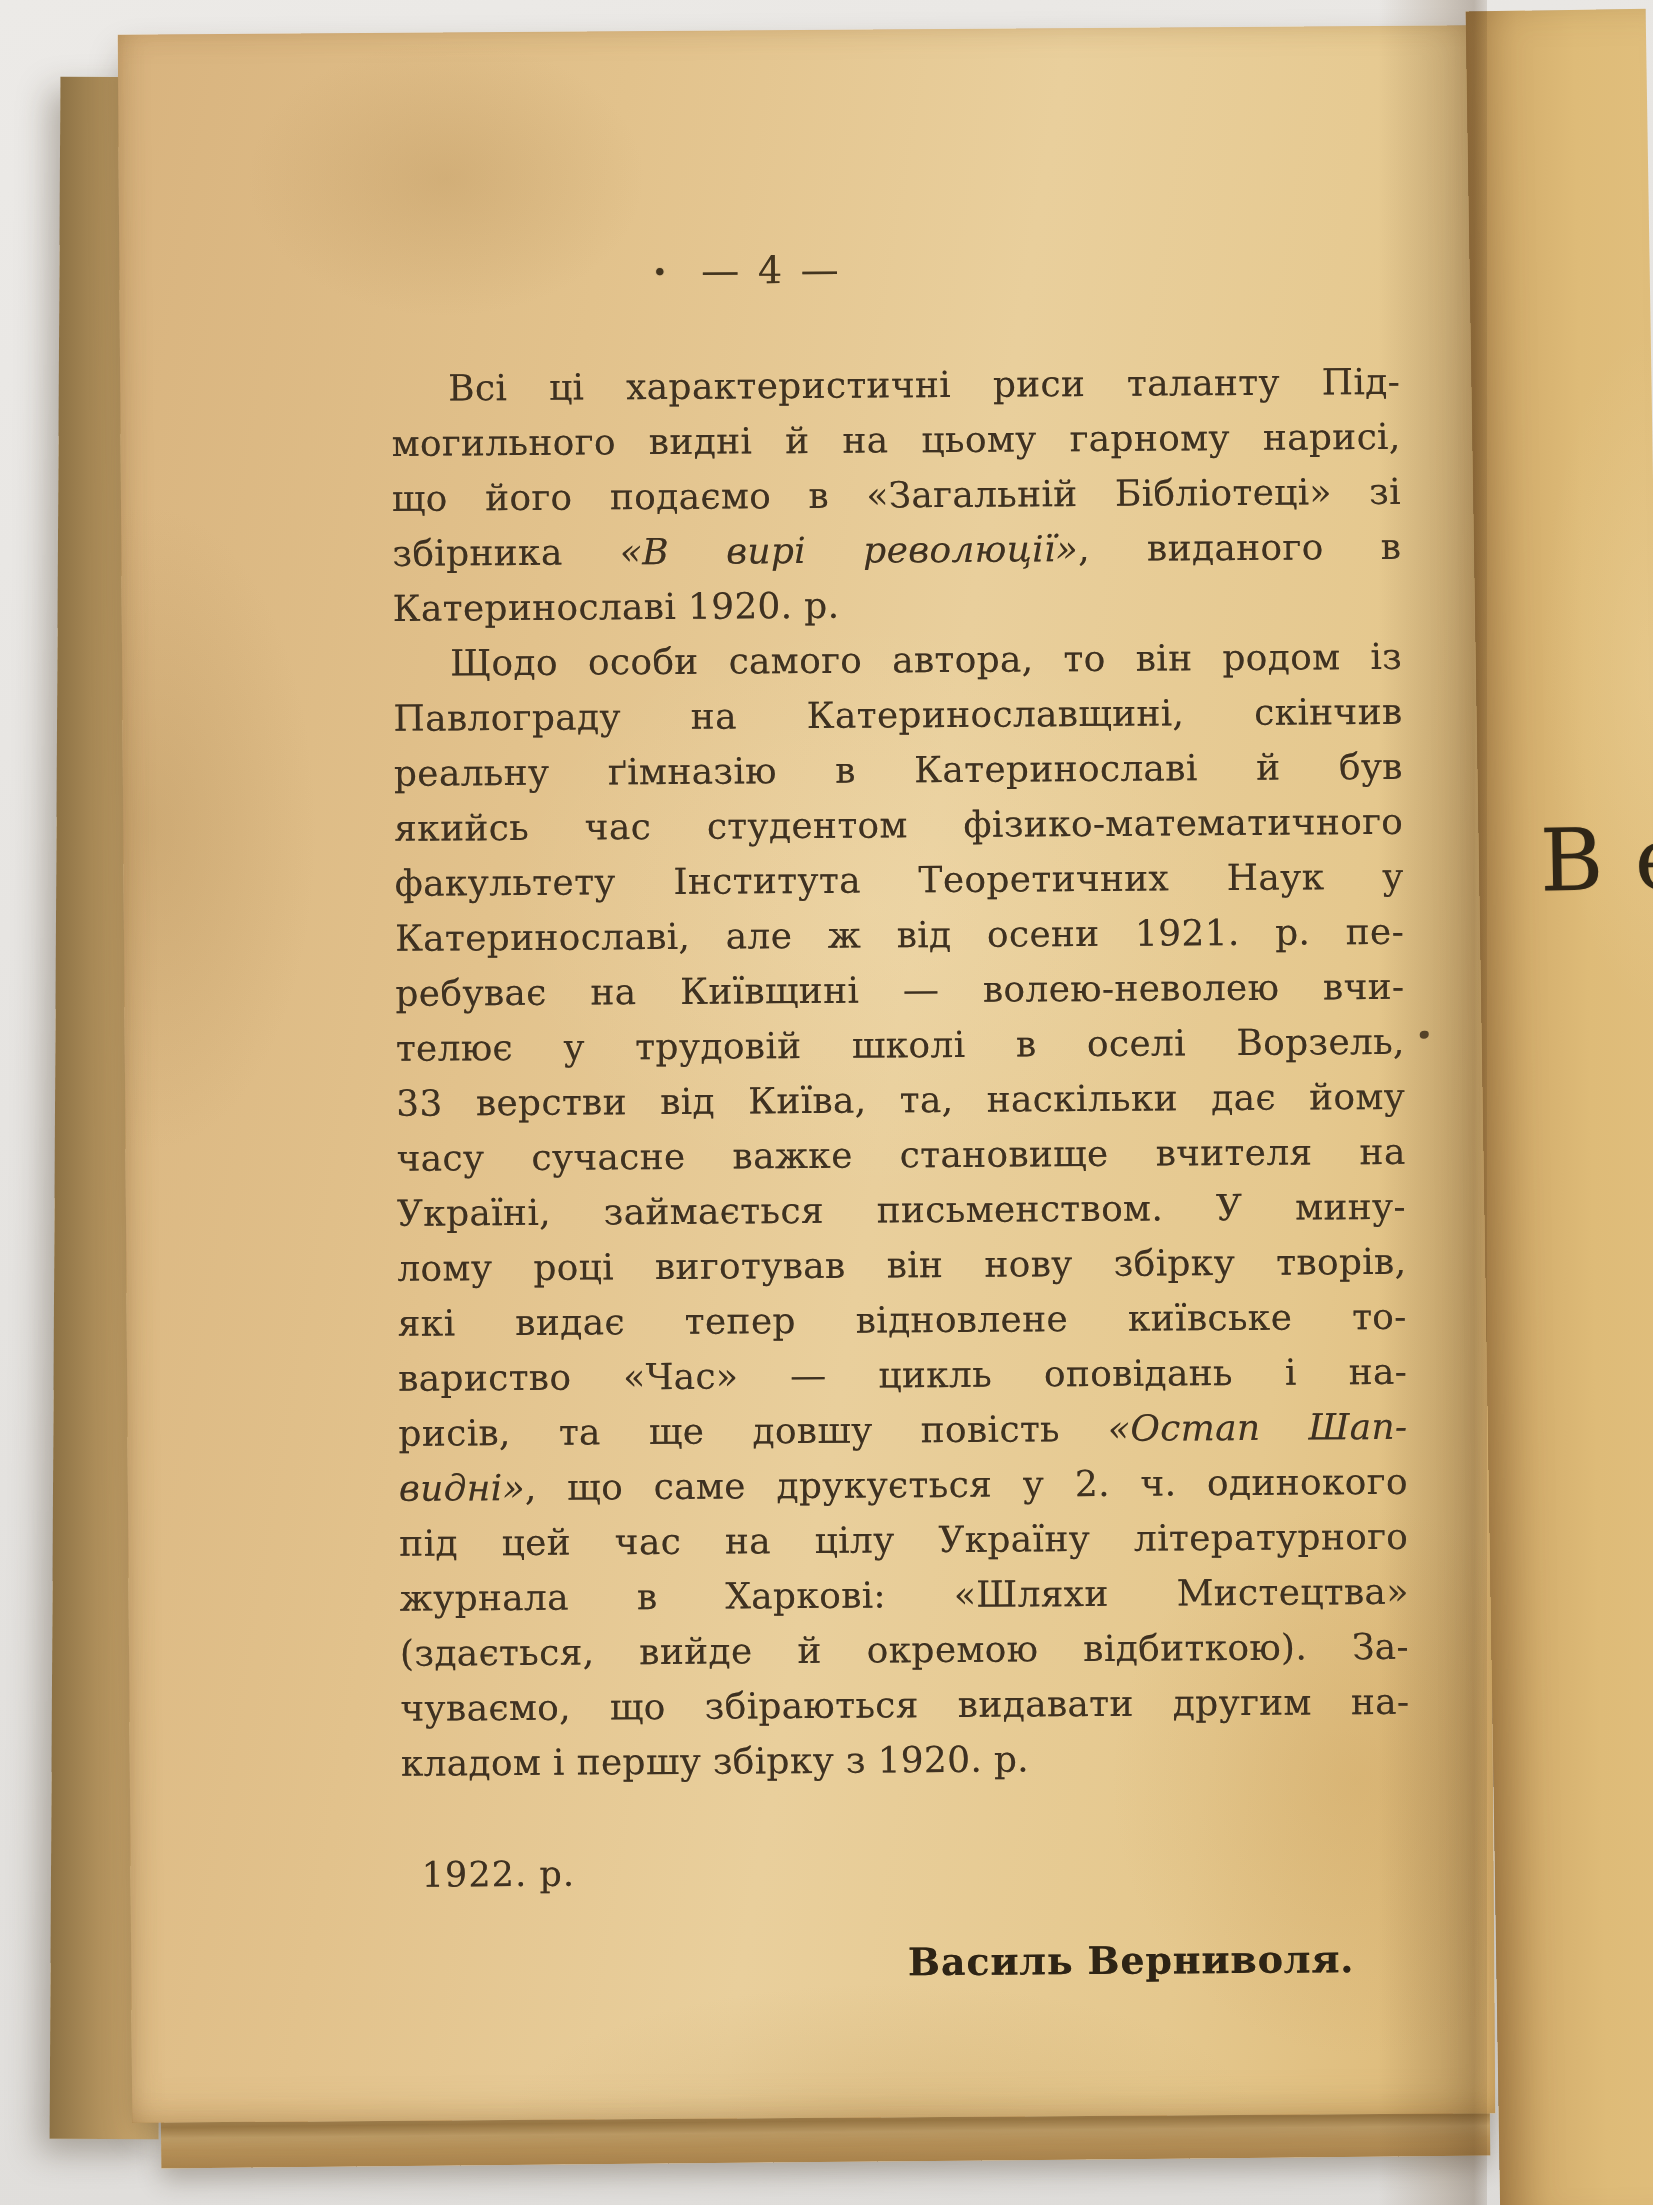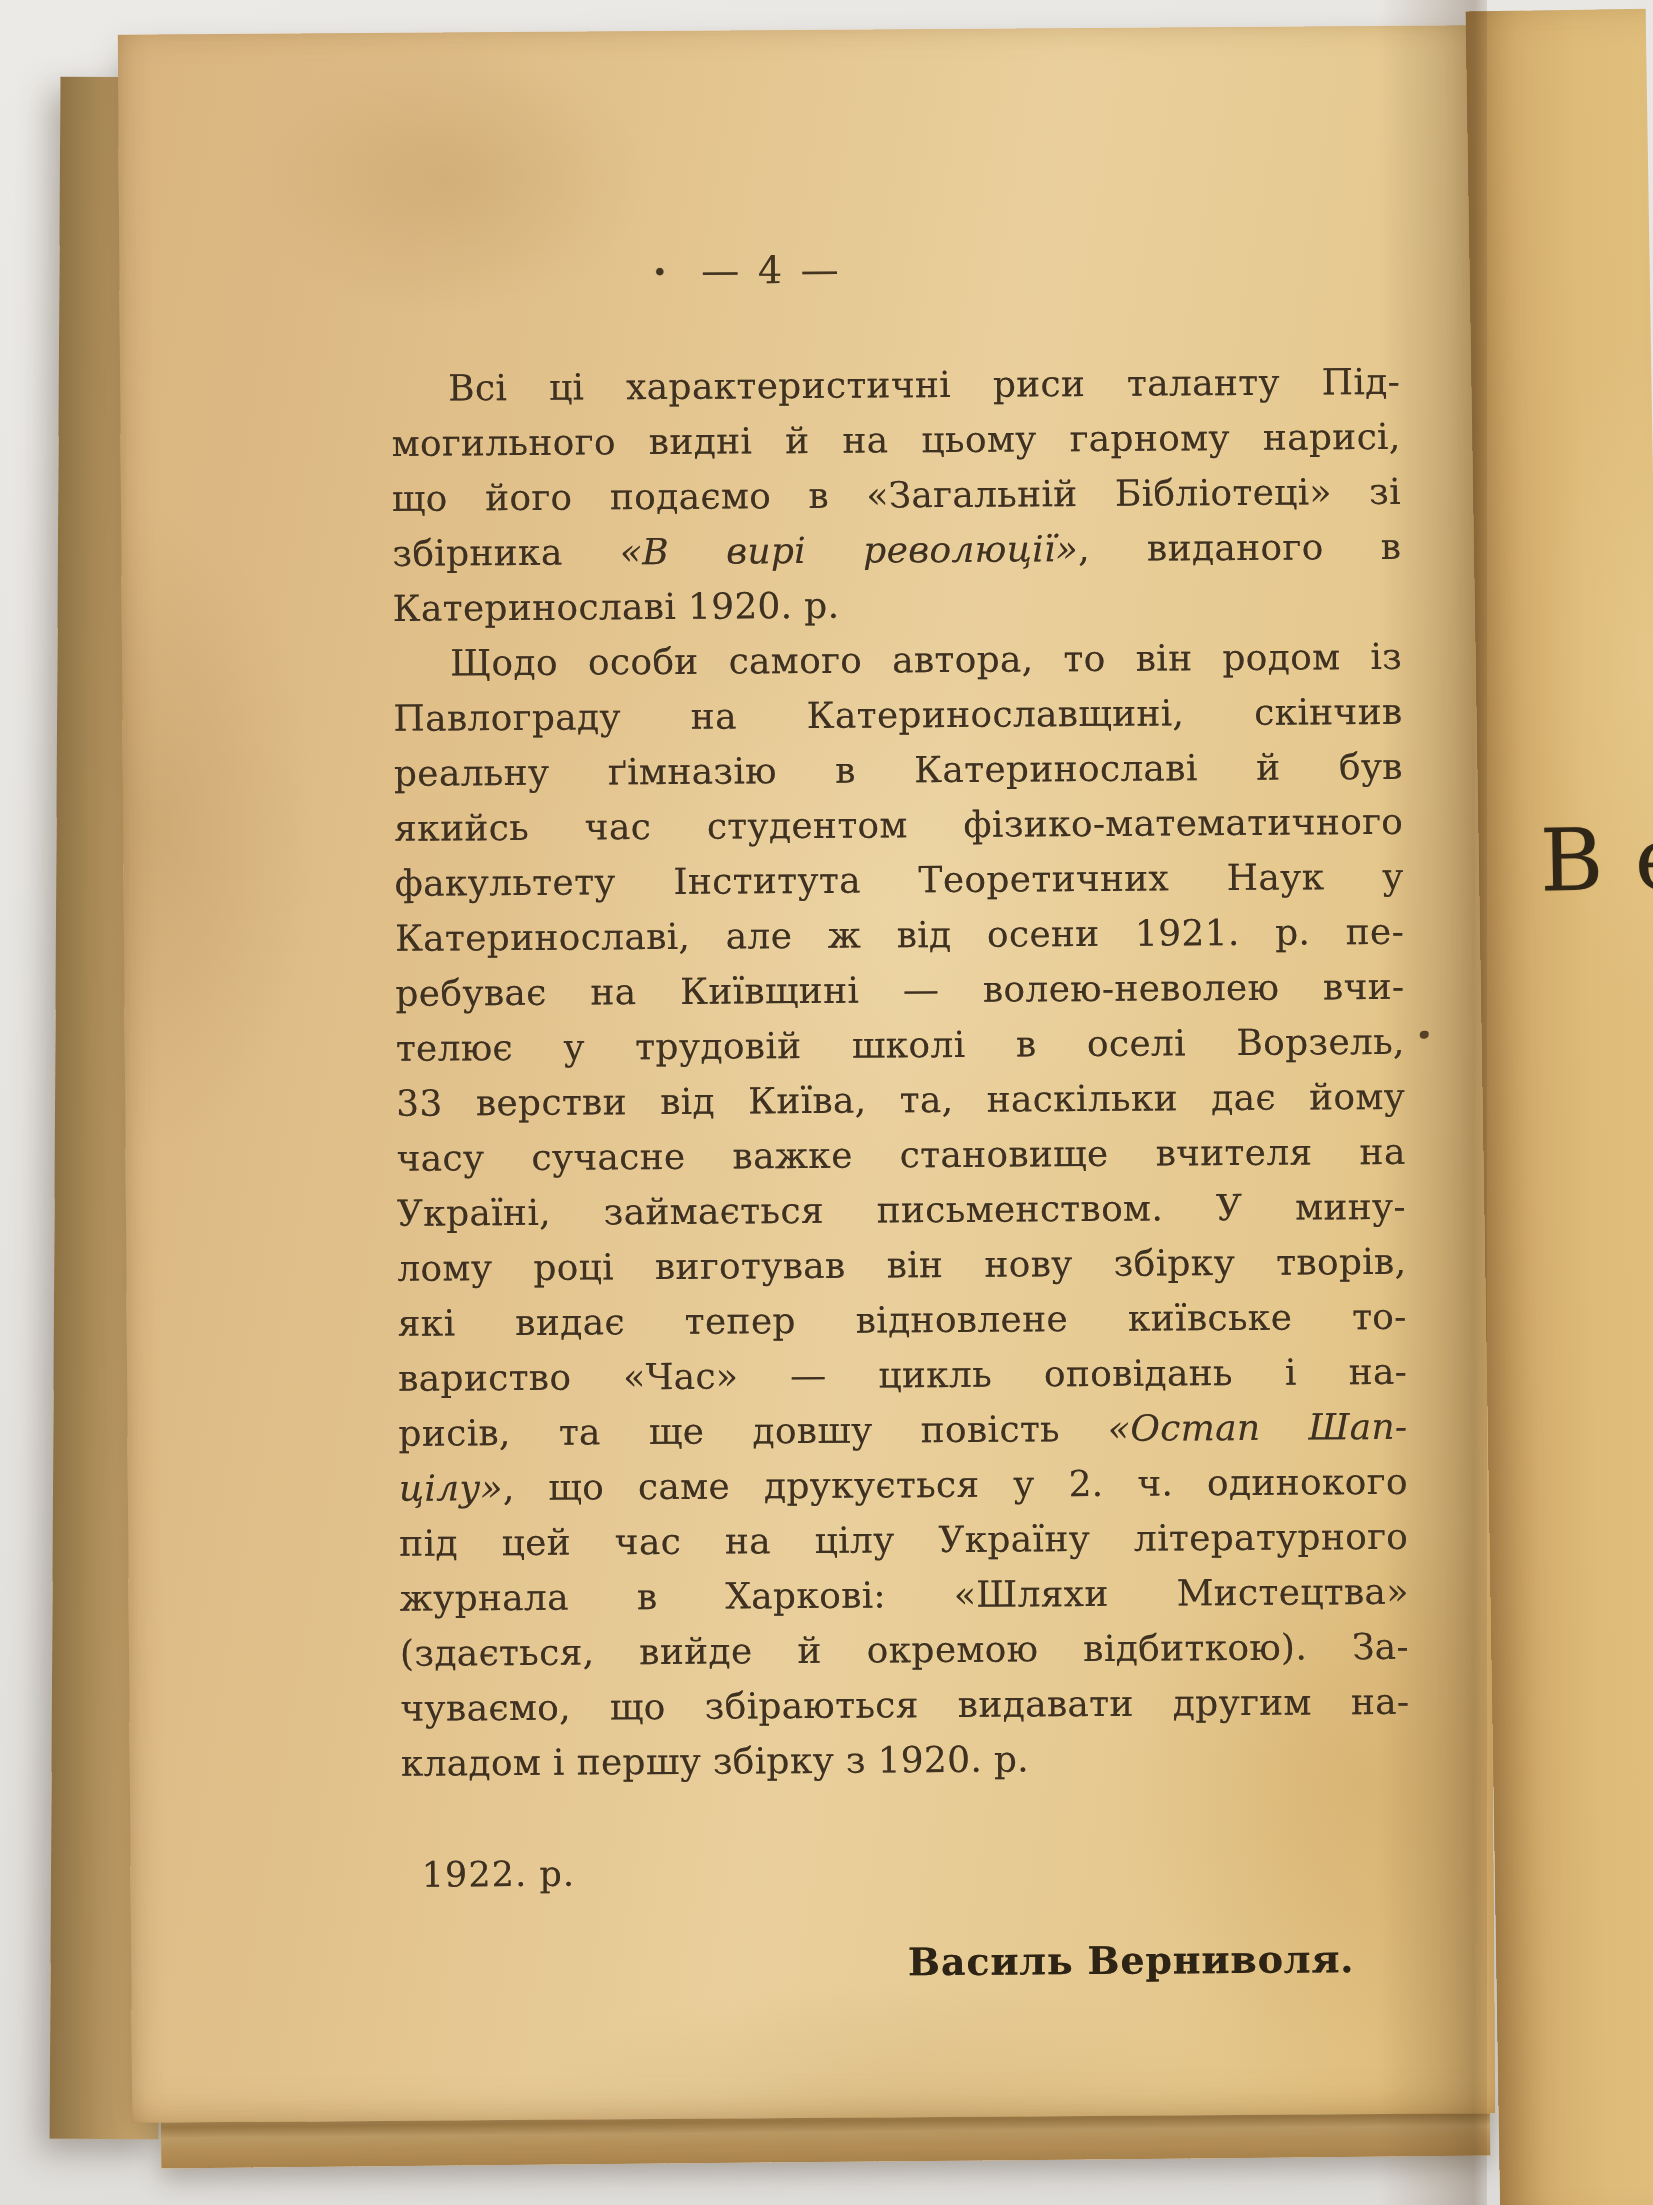--- a/index.html
+++ b/index.html
@@ -186,21 +186,21 @@
         <div class="line"><span>Катеринославі, але ж від осени 1921. р. пе-</span></div>
         <div class="line"><span>ребуває на Київщині — волею-неволею вчи-</span></div>
         <div class="line"><span>телює у трудовій школі в оселі Ворзель,</span></div>
         <div class="line"><span>33 верстви від Київа, та, наскільки дає йому</span></div>
         <div class="line"><span>часу сучасне важке становище вчителя на</span></div>
         <div class="line"><span>Україні, займається письменством. У мину-</span></div>
         <div class="line"><span>лому році виготував він нову збірку творів,</span></div>
         <div class="line"><span>які видає тепер відновлене київське то-</span></div>
         <div class="line"><span>вариство «Час» — цикль оповідань і на-</span></div>
         <div class="line"><span>рисів, та ще довшу повість </span><span class="ital">«Остап Шап-</span></div>
-        <div class="line"><span class="ital">цілу»</span><span>, що саме друкується у 2. ч. одинокого</span></div>
+        <div class="line"><span class="ital">видні»</span><span>, що саме друкується у 2. ч. одинокого</span></div>
         <div class="line"><span>під цей час на цілу Україну літературного</span></div>
         <div class="line"><span>журнала в Харкові: «Шляхи Мистецтва»</span></div>
         <div class="line"><span>(здається, вийде й окремою відбиткою). За-</span></div>
         <div class="line"><span>чуваємо, що збіраються видавати другим на-</span></div>
         <div class="line last"><span>кладом і першу збірку з 1920. р.</span></div>
       </div>
 
     <div class="dateline">1922. р.</div>
 
     <div class="signature">Василь Верниволя.</div>

